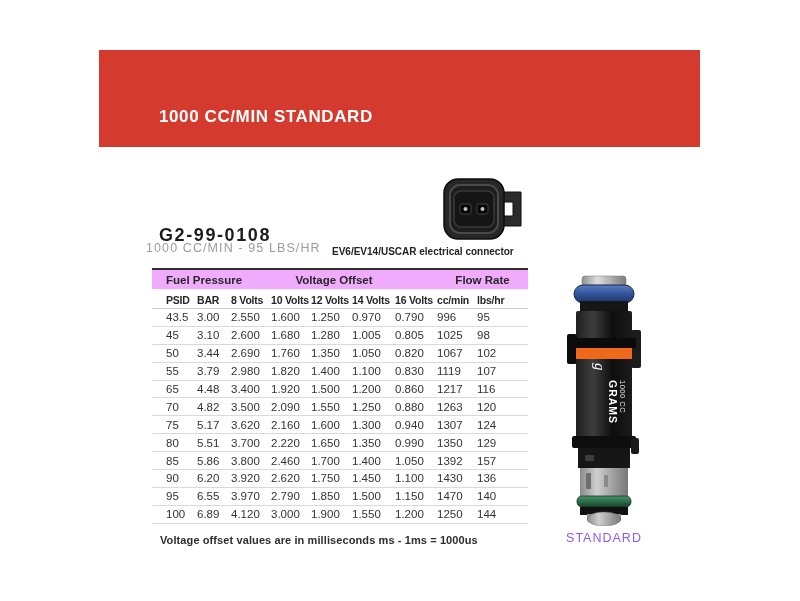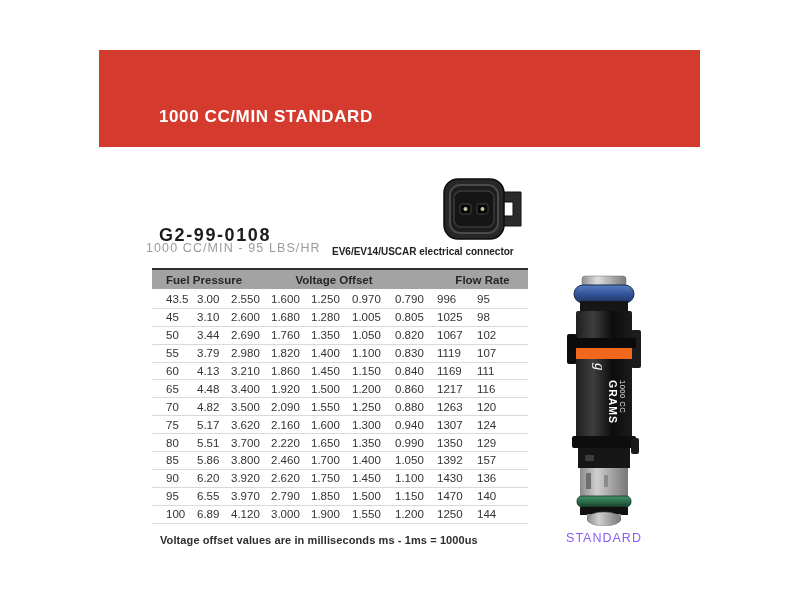--- a/index.html
+++ b/index.html
@@ -19,21 +19,21 @@
 
   
   .connector-svg{position:absolute;left:443px;top:178px;}
   .connector-label{position:absolute;left:332px;top:246px;width:190px;text-align:left;
                    font-size:10px;font-weight:bold;color:#222;}
 
   
   .spec-table{position:absolute;left:152px;top:268px;width:376px;border-collapse:collapse;
               table-layout:fixed;border-top:2px solid #2e2e2e;border-bottom:1px solid #d6d6d6;}
   .spec-table th,.spec-table td{padding:0;white-space:nowrap;overflow:visible;}
-  .group-row th{background:#a3a3a3;height:19px;font-size:11.5px;font-weight:bold;
+  .group-row th{background:#f0abfc;height:19px;font-size:11.5px;font-weight:bold;
                 color:#262626;text-align:center;border-bottom:2px solid #fbfbfb;}
   .group-row th.g0{text-align:left;padding-left:14px;}
   .sub-row th{height:17px;font-size:10.5px;font-weight:bold;color:#262626;text-align:left;
               border-bottom:1px solid #cfcfcf;letter-spacing:-0.2px;}
   .spec-table tbody td{height:16.9px;font-size:11.5px;color:#333;text-align:left;
                        border-bottom:1px solid #dadada;}
   .sub-row th:first-child,.spec-table tbody td:first-child{padding-left:14px;}
 
   
   .footnote{position:absolute;left:160px;top:534px;font-size:11px;font-weight:bold;
@@ -79,20 +79,31 @@
       <col style="width:42px">
         <col style="width:40px">
         <col style="width:51px">
     </colgroup>
     <thead id="thead">
         <tr class="group-row">
           <th colspan="2" class="g0">Fuel Pressure</th>
           <th colspan="5" class="g1">Voltage Offset</th>
           <th colspan="2" class="g2">Flow Rate</th>
         </tr>
+        <tr class="sub-row">
+          <th>PSID</th>
+          <th>BAR</th>
+          <th>8 Volts</th>
+          <th>10 Volts</th>
+          <th>12 Volts</th>
+          <th>14 Volts</th>
+          <th>16 Volts</th>
+          <th>cc/min</th>
+          <th>lbs/hr</th>
+        </tr>
       </thead>
     <tbody id="tbody">
         <tr>
           <td>43.5</td>
           <td>3.00</td>
           <td>2.550</td>
           <td>1.600</td>
           <td>1.250</td>
           <td>0.970</td>
           <td>0.790</td>
@@ -124,31 +135,20 @@
         <tr>
           <td>55</td>
           <td>3.79</td>
           <td>2.980</td>
           <td>1.820</td>
           <td>1.400</td>
           <td>1.100</td>
           <td>0.830</td>
           <td>1119</td>
           <td>107</td>
-        </tr>
-        <tr>
-          <td>60</td>
-          <td>4.13</td>
-          <td>3.210</td>
-          <td>1.860</td>
-          <td>1.450</td>
-          <td>1.150</td>
-          <td>0.840</td>
-          <td>1169</td>
-          <td>111</td>
         </tr>
         <tr>
           <td>65</td>
           <td>4.48</td>
           <td>3.400</td>
           <td>1.920</td>
           <td>1.500</td>
           <td>1.200</td>
           <td>0.860</td>
           <td>1217</td>

